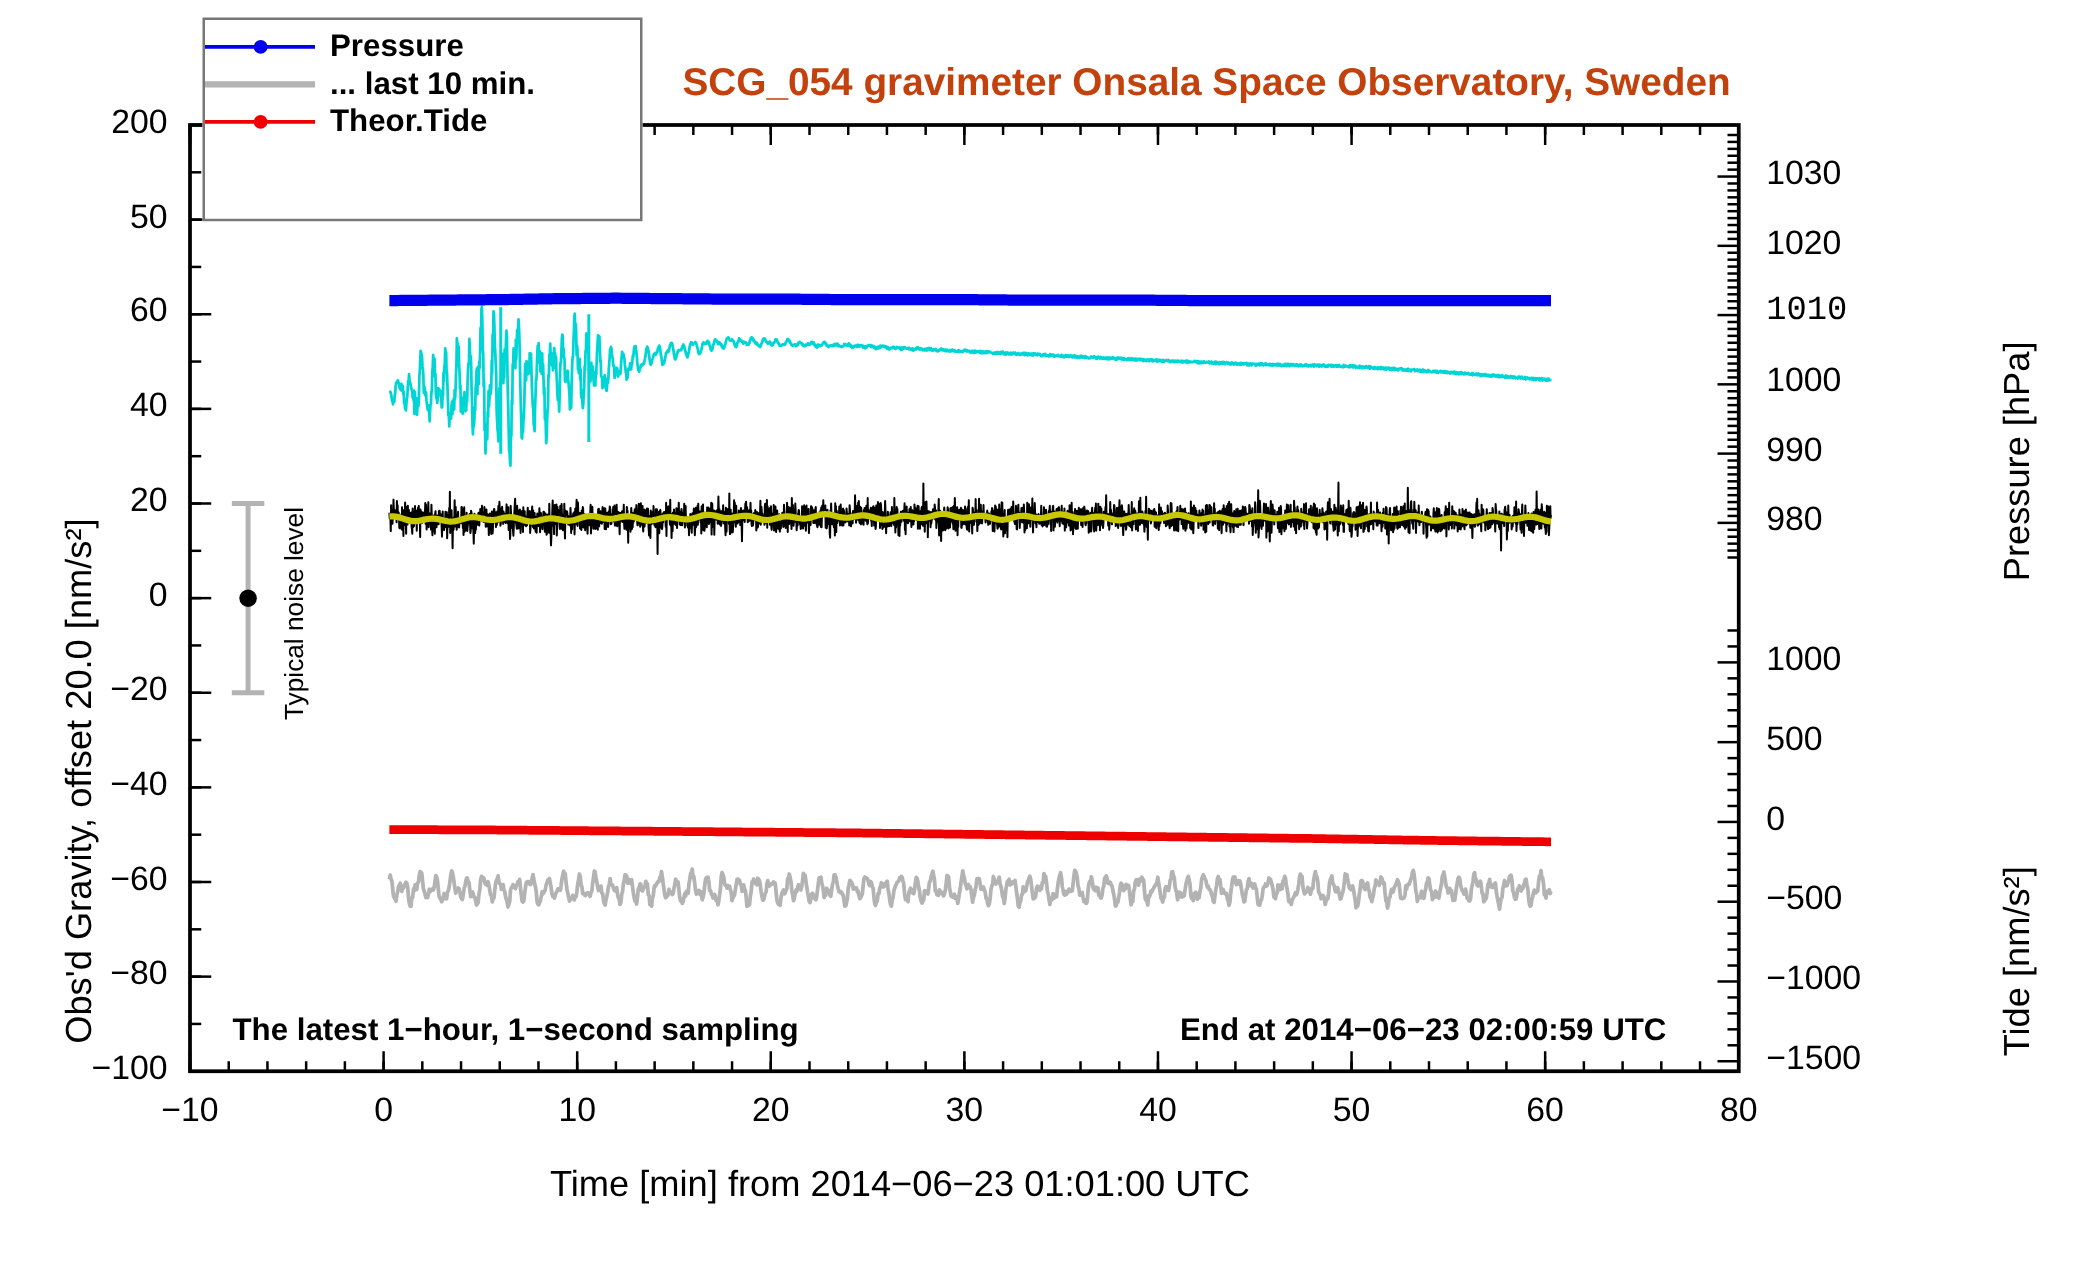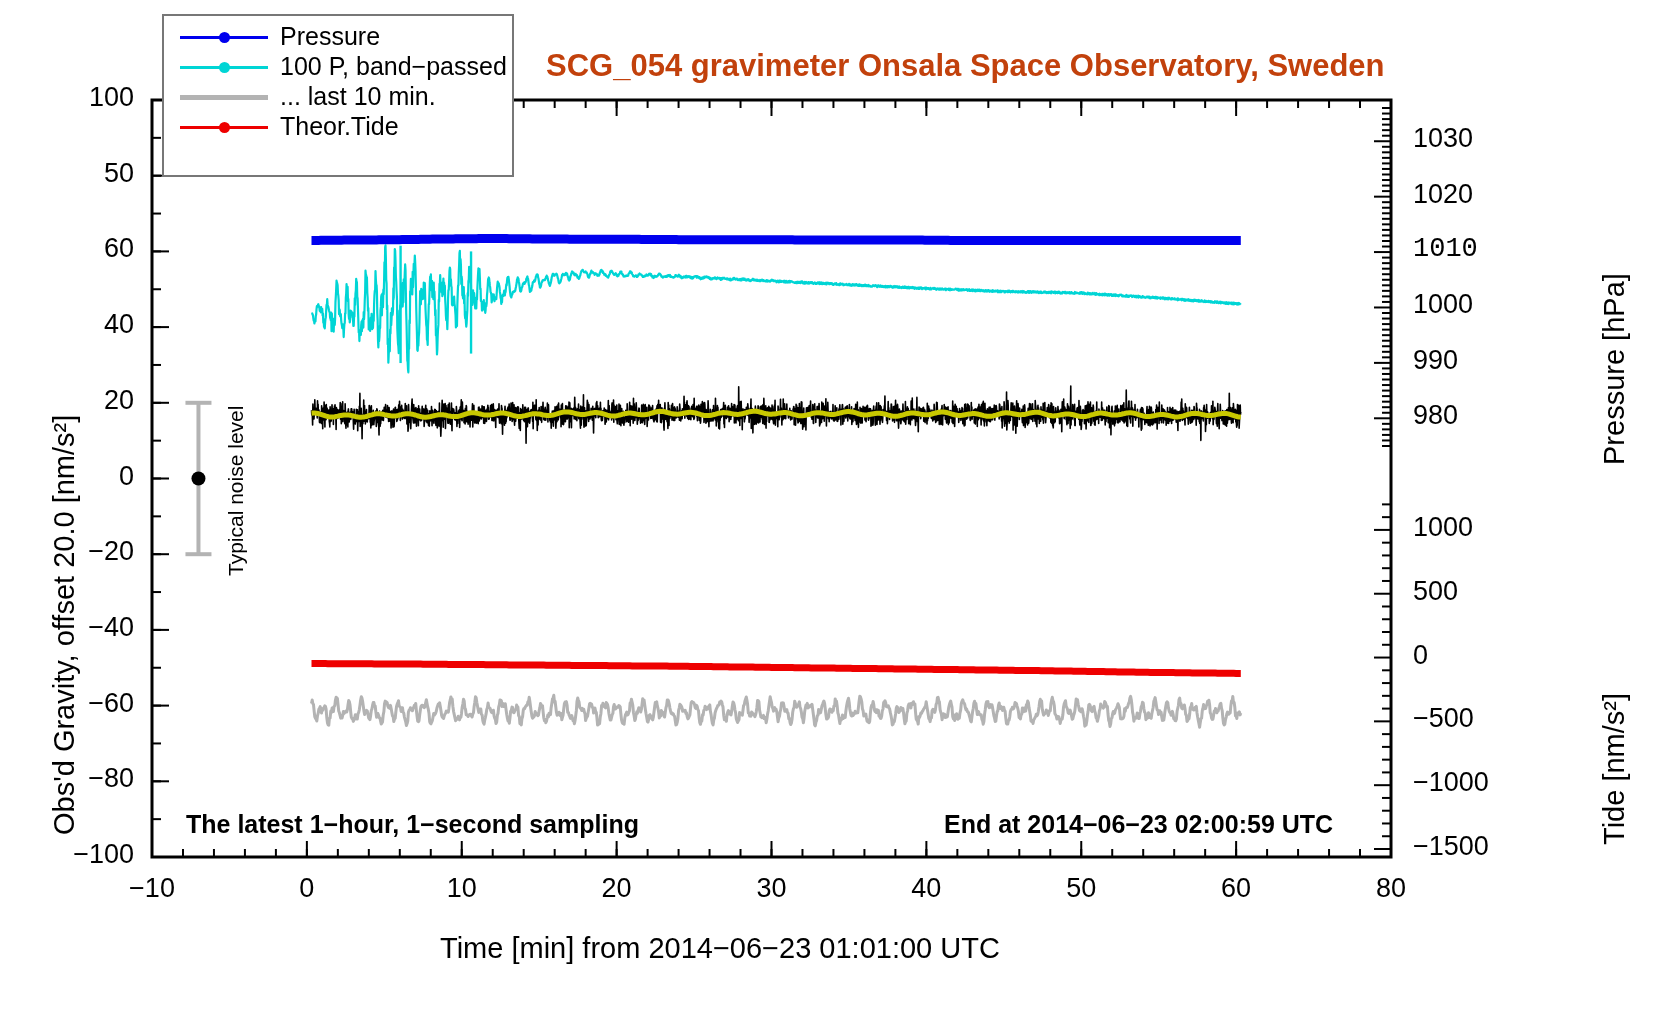--- a/index.html
+++ b/index.html
@@ -73,23 +73,23 @@
     width: 352px;
     height: 163px;
     border: 2px solid #777;
     background: #ffffff;
     box-sizing: border-box;
     padding: 6px 0 0 0;
     z-index: 30;
   }
   .legend-row {
     display: flex;
-    align-items: flex-start;
+    align-items: center;
     height: 30px;
-    padding-left: 16px;
+    font-weight: bold;
   }
   .legend-sample {
     width: 88px;
     height: 30px;
     position: relative;
     flex: 0 0 88px;
   }
   .legend-sample .lsline {
     position: absolute;
     left: 0; right: 0;
@@ -370,42 +370,35 @@
 <div id="legend">
     <div class="legend-row">
       <div class="legend-sample">
         <div class="lsline" style="background: rgb(0, 0, 238);"></div>
         <div class="lsdot" style="background: rgb(0, 0, 238);"></div>
       </div>
       <span class="legend-text">Pressure</span>
     </div>
     <div class="legend-row">
       <div class="legend-sample">
-        <div class="lsline" style="background: rgb(0, 213, 213);"></div>
-        <div class="lsdot" style="background: rgb(0, 213, 213);"></div>
-      </div>
-      <span class="legend-text">100 P, band−passed</span>
-    </div>
-    <div class="legend-row">
-      <div class="legend-sample">
         <div class="lsline thick" style="background: rgb(179, 179, 179);"></div>
       </div>
       <span class="legend-text">... last 10 min.</span>
     </div>
     <div class="legend-row">
       <div class="legend-sample">
         <div class="lsline" style="background: rgb(238, 0, 0);"></div>
         <div class="lsdot" style="background: rgb(238, 0, 0);"></div>
       </div>
       <span class="legend-text">Theor.Tide</span>
     </div>
   </div>
 
 <div id="ticklabels">
-    <div class="tick-label left" style="left: 2px; top: 82px; width: 132px;">100</div>
+    <div class="tick-label left" style="left: 2px; top: 82px; width: 132px;">200</div>
     <div class="tick-label left" style="left: 2px; top: 157.7px; width: 132px;">50</div>
     <div class="tick-label left" style="left: 2px; top: 233.4px; width: 132px;">60</div>
     <div class="tick-label left" style="left: 2px; top: 309.1px; width: 132px;">40</div>
     <div class="tick-label left" style="left: 2px; top: 384.8px; width: 132px;">20</div>
     <div class="tick-label left" style="left: 2px; top: 460.5px; width: 132px;">0</div>
     <div class="tick-label left" style="left: 2px; top: 536.2px; width: 132px;">−20</div>
     <div class="tick-label left" style="left: 2px; top: 611.9px; width: 132px;">−40</div>
     <div class="tick-label left" style="left: 2px; top: 687.6px; width: 132px;">−60</div>
     <div class="tick-label left" style="left: 2px; top: 763.3px; width: 132px;">−80</div>
     <div class="tick-label left" style="left: 2px; top: 839px; width: 132px;">−100</div>

